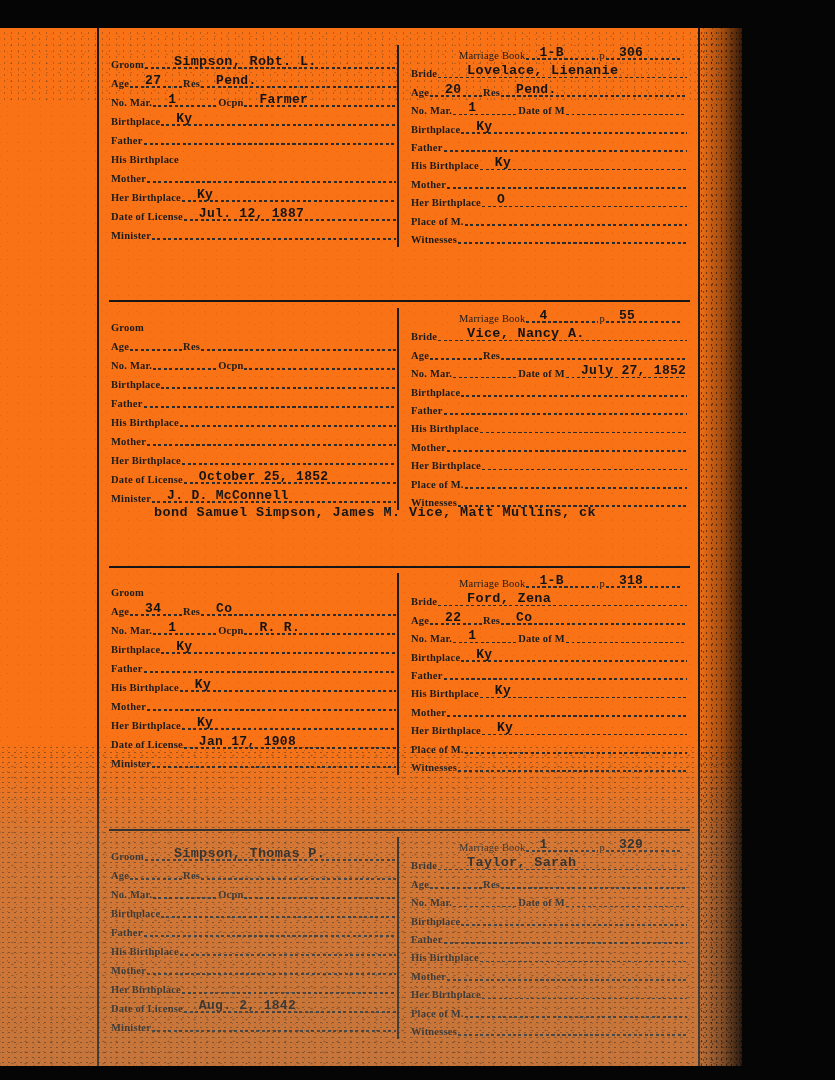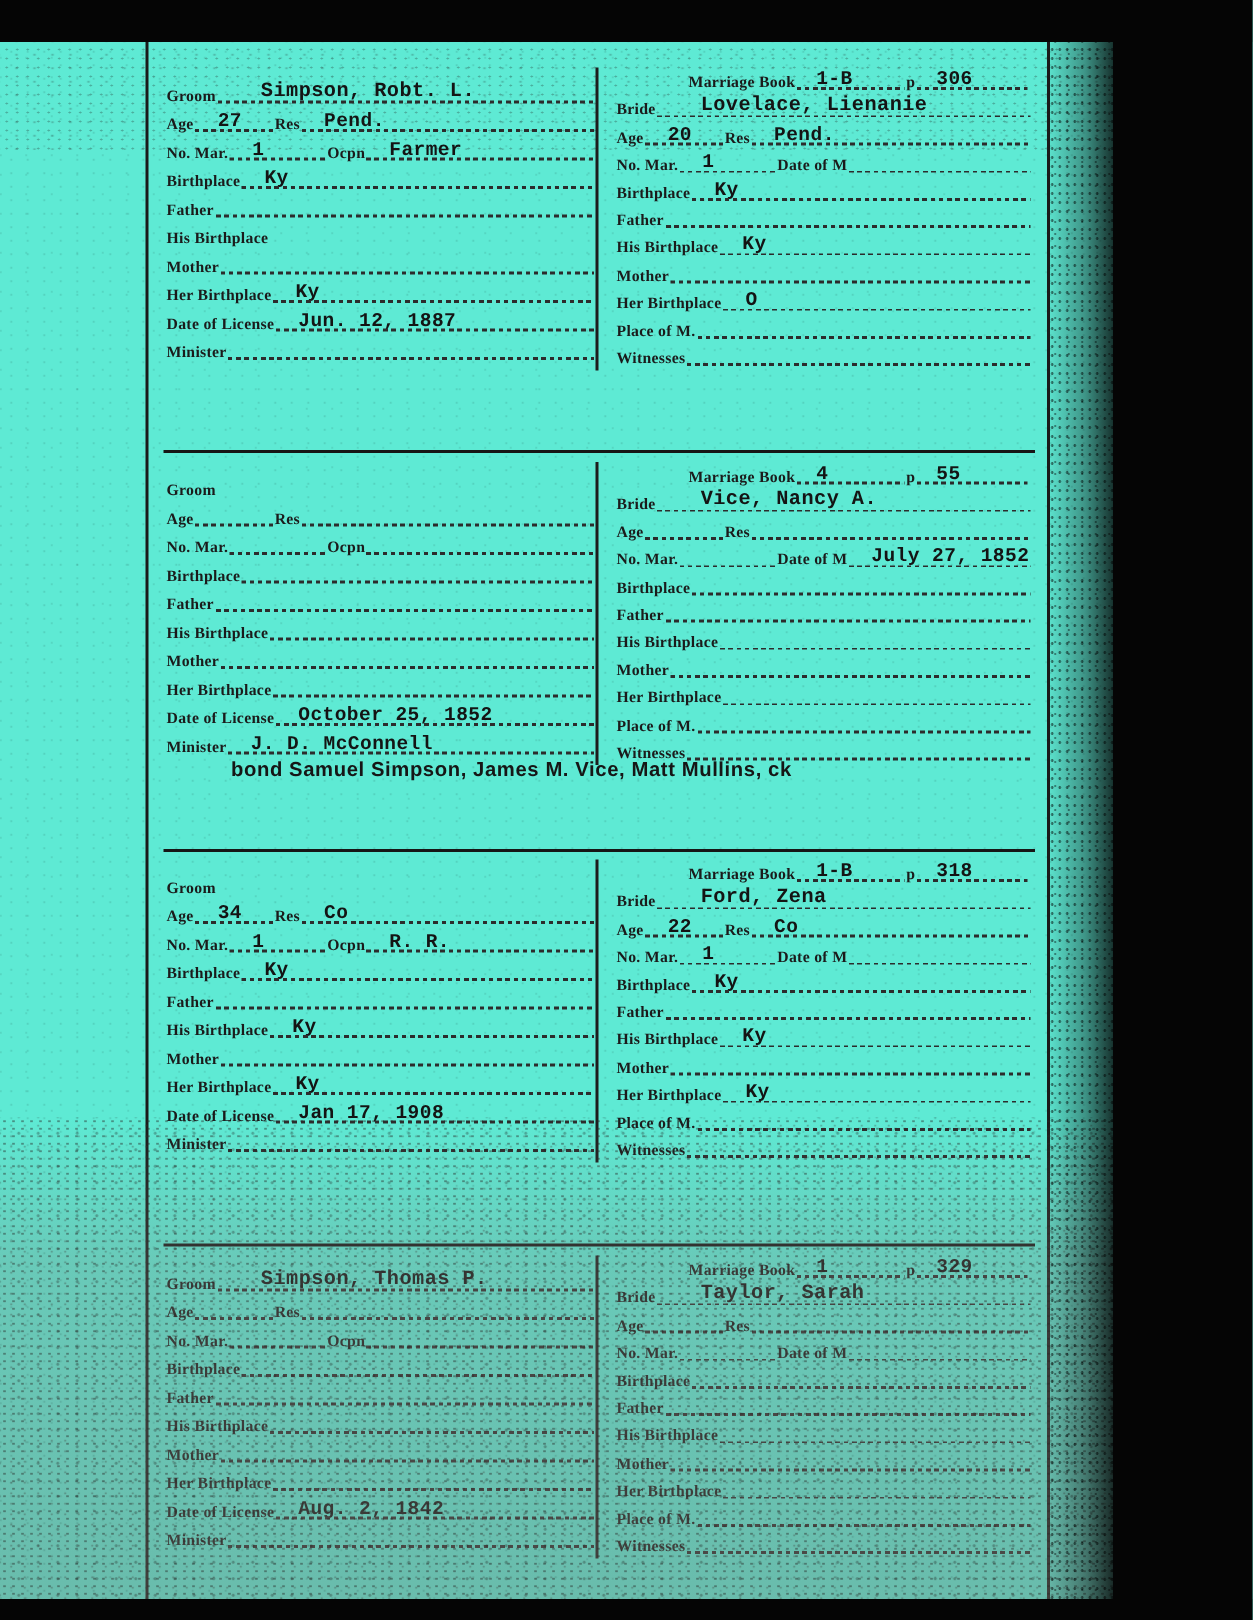--- a/index.html
+++ b/index.html
@@ -1,18 +1,18 @@
 <!DOCTYPE html>
 <html><head>
 <meta charset="utf-8">
 <style>
   html,body { margin:0; padding:0; background:#222; }
   #scan {
     position:relative; width:835px; height:1080px; overflow:hidden;
-    background:#5eead4;
+    background:#f97316;
     font-family:"Liberation Serif","DejaVu Serif",serif;
   }
   
   #cards { position:absolute; left:98px; top:28px; width:601px; z-index:1; }
   .card { position:relative; box-sizing:border-box; display:flex; align-items:flex-start; padding:8px 11px 0 13px; }
   .card.c1 { height:272px; padding-top:17px; }
   .card.c2 { height:266px; }
   .card.c3 { height:263px; padding-top:7px; }
   .card.c4 { height:237px; }
   .sep { position:absolute; top:0; left:11px; right:9px; height:2px; background:#161616; }
@@ -26,26 +26,26 @@
   .fill { flex:1 1 auto; position:relative; height:100%; min-width:10px; }
   .fill::after { content:""; position:absolute; left:1px; right:1px; bottom:3px; height:1.6px;
     background-image:repeating-linear-gradient(90deg,#2c2c2c 0 3px,transparent 3px 5.5px); }
   .fill.fix  { flex:0 0 54px; }
   .fill.fix2 { flex:0 0 66px; }
   .val { position:absolute; left:16px; bottom:3px; white-space:nowrap;
     font-family:"Liberation Mono","DejaVu Sans Mono",monospace;
     font-weight:700; font-size:13px; letter-spacing:0.3px; color:#141414; }
   .row.first .val { left:30px; font-size:13.5px; }
   .row.hdr { margin-left:48px; height:18px; }
-  .row.hdr .lbl { font-weight:700; }
+  .row.hdr .lbl { font-weight:400; }
   .row.hdr .fill.fa { flex:0 0 74px; }
   .row.hdr .fill.fb { flex:0 0 76px; }
   .row.hdr .val { left:14px; }
   .note { position:absolute; left:56px; top:205px; white-space:nowrap;
-    font-family:Liberation Sans, sans-serif;
+    font-family:Liberation Mono, monospace;
     font-weight:700; font-size:13.5px; letter-spacing:0.4px; color:#161616; }
   
   .vrule { position:absolute; top:28px; height:1038px; width:2px; background:#1a1a1a; z-index:2; }
   #rule-left  { left:97px; }
   #rule-right { left:698px; }
   
   #grain { position:absolute; inset:0; z-index:5; pointer-events:none; opacity:.55;
     background-image:
       radial-gradient(rgba(0,0,0,0.22) 0.5px, transparent 0.9px),
       radial-gradient(rgba(0,0,0,0.16) 0.5px, transparent 1px);
@@ -131,21 +131,21 @@
           </div>
           <div class="row">
             <span class="lbl">Her Birthplace</span>
             <div class="fill">
               <span class="val">Ky</span>
             </div>
           </div>
           <div class="row">
             <span class="lbl">Date of License</span>
             <div class="fill">
-              <span class="val">Jun. 12, 1887</span>
+              <span class="val">Jul. 12, 1887</span>
             </div>
           </div>
           <div class="row">
             <span class="lbl">Minister</span>
             <div class="fill">
               <span class="val"></span>
             </div>
           </div>
         </div>
         <div class="col-right">

